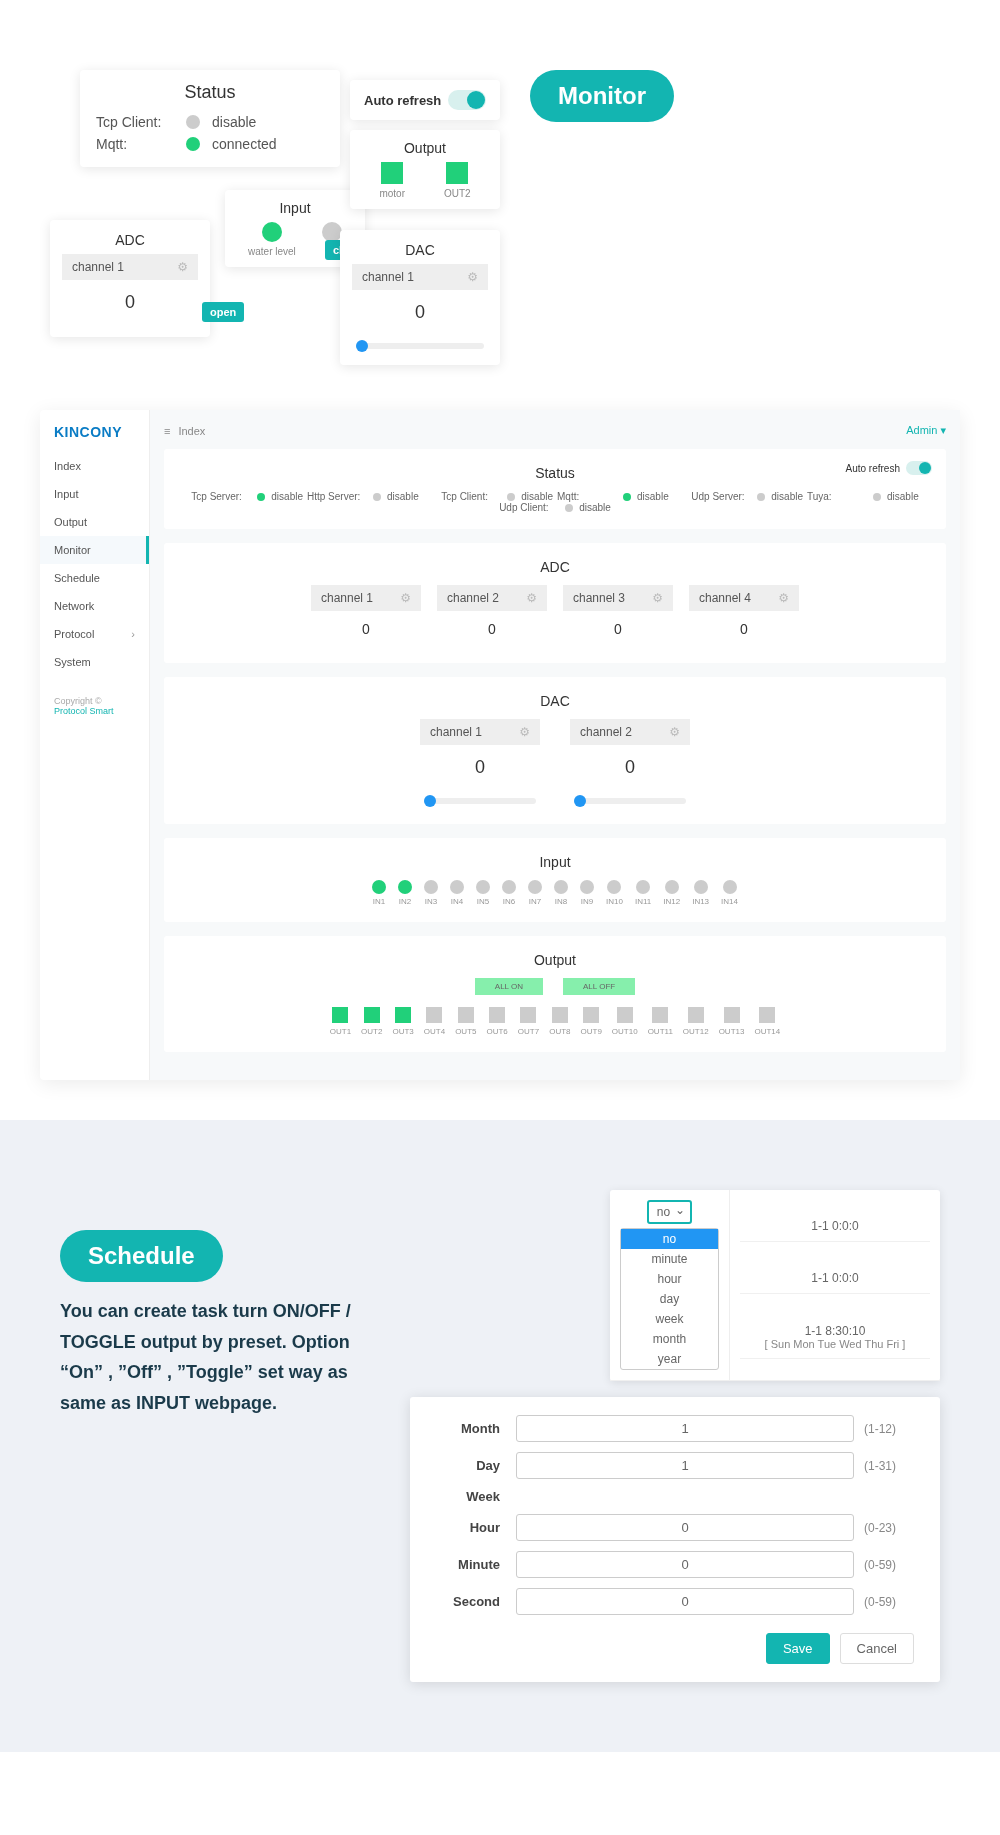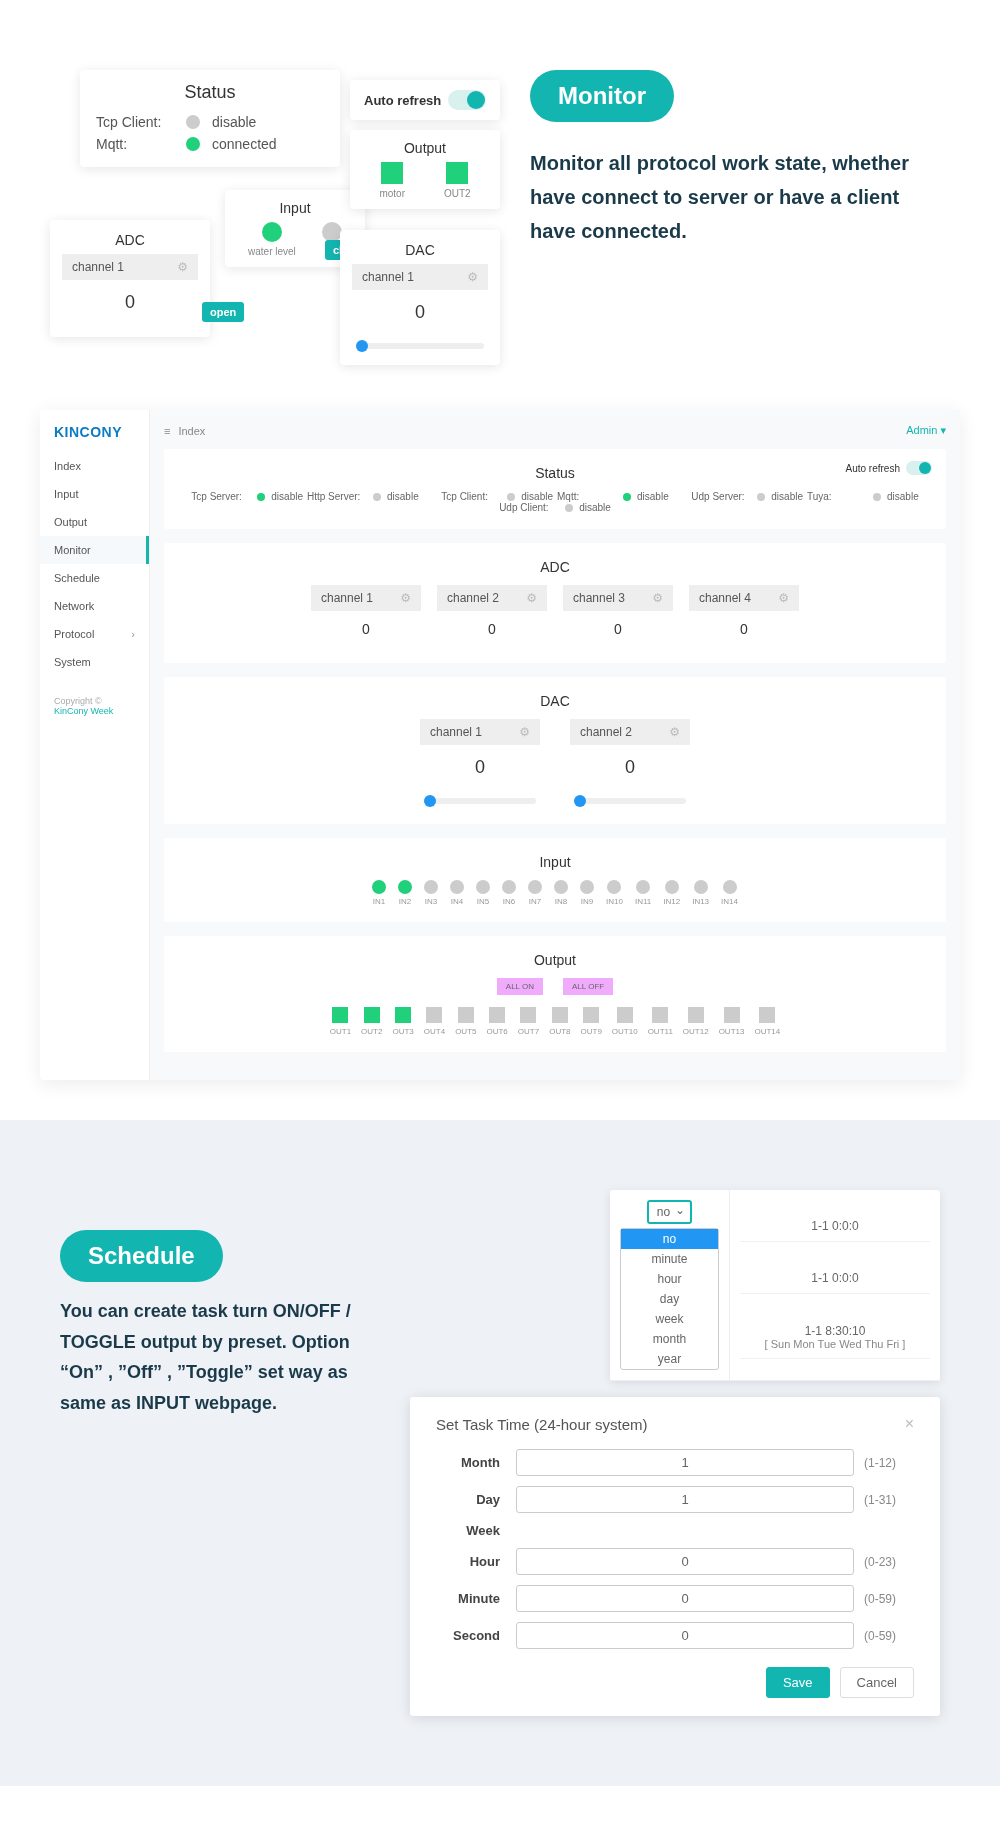--- a/index.html
+++ b/index.html
@@ -65,21 +65,21 @@
 .dot-sm.gray{background:#ccc}
 .adc-row{display:flex;justify-content:center;gap:16px}
 .adc-cell{width:110px}
 .adc-cell .ch-val{font-size:14px;padding:10px 0}
 .dac-row{display:flex;justify-content:center;gap:30px}
 .dac-cell{width:120px}
 .io-row{display:flex;justify-content:center;gap:12px;flex-wrap:wrap}
 .io-dot{text-align:center;font-size:8px;color:#999}
 .io-dot .dot{width:14px;height:14px;display:block;margin:0 auto 3px}
 .out-btns{display:flex;justify-content:center;gap:20px;margin-bottom:12px}
-.out-btn{background:#f0abfc;padding:4px 9px;font-size:8px;color:#666}
+.out-btn{background:#86efac;padding:4px 20px;font-size:8px;color:#666}
 .out-strip{display:flex;justify-content:center;gap:10px;flex-wrap:wrap}
 .out-cell{font-size:8px;color:#999}
 .out-cell .sq{width:16px;height:16px}
 .sq.gray{background:#ccc}
 .section3{background:#eef1f6;padding:70px 60px;display:flex;gap:30px;align-items:flex-start}
 .leftcol{width:320px;padding-top:40px}
 .leftcol .hero-txt{font-size:18px;margin-top:14px}
 .rightcol{flex:1}
 .repeat-box{background:#fff;box-shadow:0 2px 10px rgba(0,0,0,.1);border-radius:3px;width:330px;margin-left:auto;margin-bottom:16px;font-size:13px}
 .rb-head{display:flex;border-bottom:1px solid #eee}
@@ -160,39 +160,38 @@
       <div class="ch-head">
           <span>channel 1</span>
           <span class="gear">⚙</span>
         </div>
       <div class="ch-val">0</div>
       <div class="slider"></div>
     </div>
   </div>
   <div class="heroR">
     <span class="pill">Monitor</span>
-    <div class="hero-txt">Monitor all protocol work state, whether have connect to server or have a client have connected.</div>
   </div>
 </div>
 
 <div class="section2">
   <div class="dash">
     <div class="side">
       <div class="logo">KINCONY</div>
       <div id="nav">
           <div class="nav-item">Index</div>
           <div class="nav-item">Input</div>
           <div class="nav-item">Output</div>
           <div class="nav-item active">Monitor</div>
           <div class="nav-item">Schedule</div>
           <div class="nav-item">Network</div>
           <div class="nav-item has-arrow">Protocol</div>
           <div class="nav-item">System</div>
         </div>
-      <div class="copy"><span>Copyright © </span><a>KinCony Week</a></div>
+      <div class="copy"><span>Copyright © </span><a>Protocol Smart</a></div>
     </div>
     <div class="main">
       <div class="topbar">
         <div class="topbar-left">
             <span>≡</span>
             <span>Index</span>
           </div>
         <span class="admin"><span>Admin</span> ▾</span>
       </div>
       <div class="panel">
@@ -368,24 +367,20 @@
             </div>
         </div>
         <div class="rb-cell-r" style="display:flex;flex-direction:column;justify-content:space-around" id="repeat-rows">
             <div style="padding:8px 0;border-bottom:1px solid #f0f0f0">1-1 0:0:0</div>
             <div style="padding:8px 0;border-bottom:1px solid #f0f0f0">1-1 0:0:0</div>
             <div style="padding:8px 0;border-bottom:1px solid #f0f0f0">1-1 8:30:10<div class="sub">[ Sun Mon Tue Wed Thu Fri ]</div></div>
           </div>
       </div>
     </div>
     <div class="modal">
-      <div class="modal-title">
-        <span>Set Task Time (24-hour system)</span>
-        <span class="close-x">×</span>
-      </div>
       <div id="modal-fields">
           <div class="fr">
             <label>Month</label>
             <input value="1" style="">
             <span class="hint">(1-12)</span>
           </div>
           <div class="fr">
             <label>Day</label>
             <input value="1" style="">
             <span class="hint">(1-31)</span>

